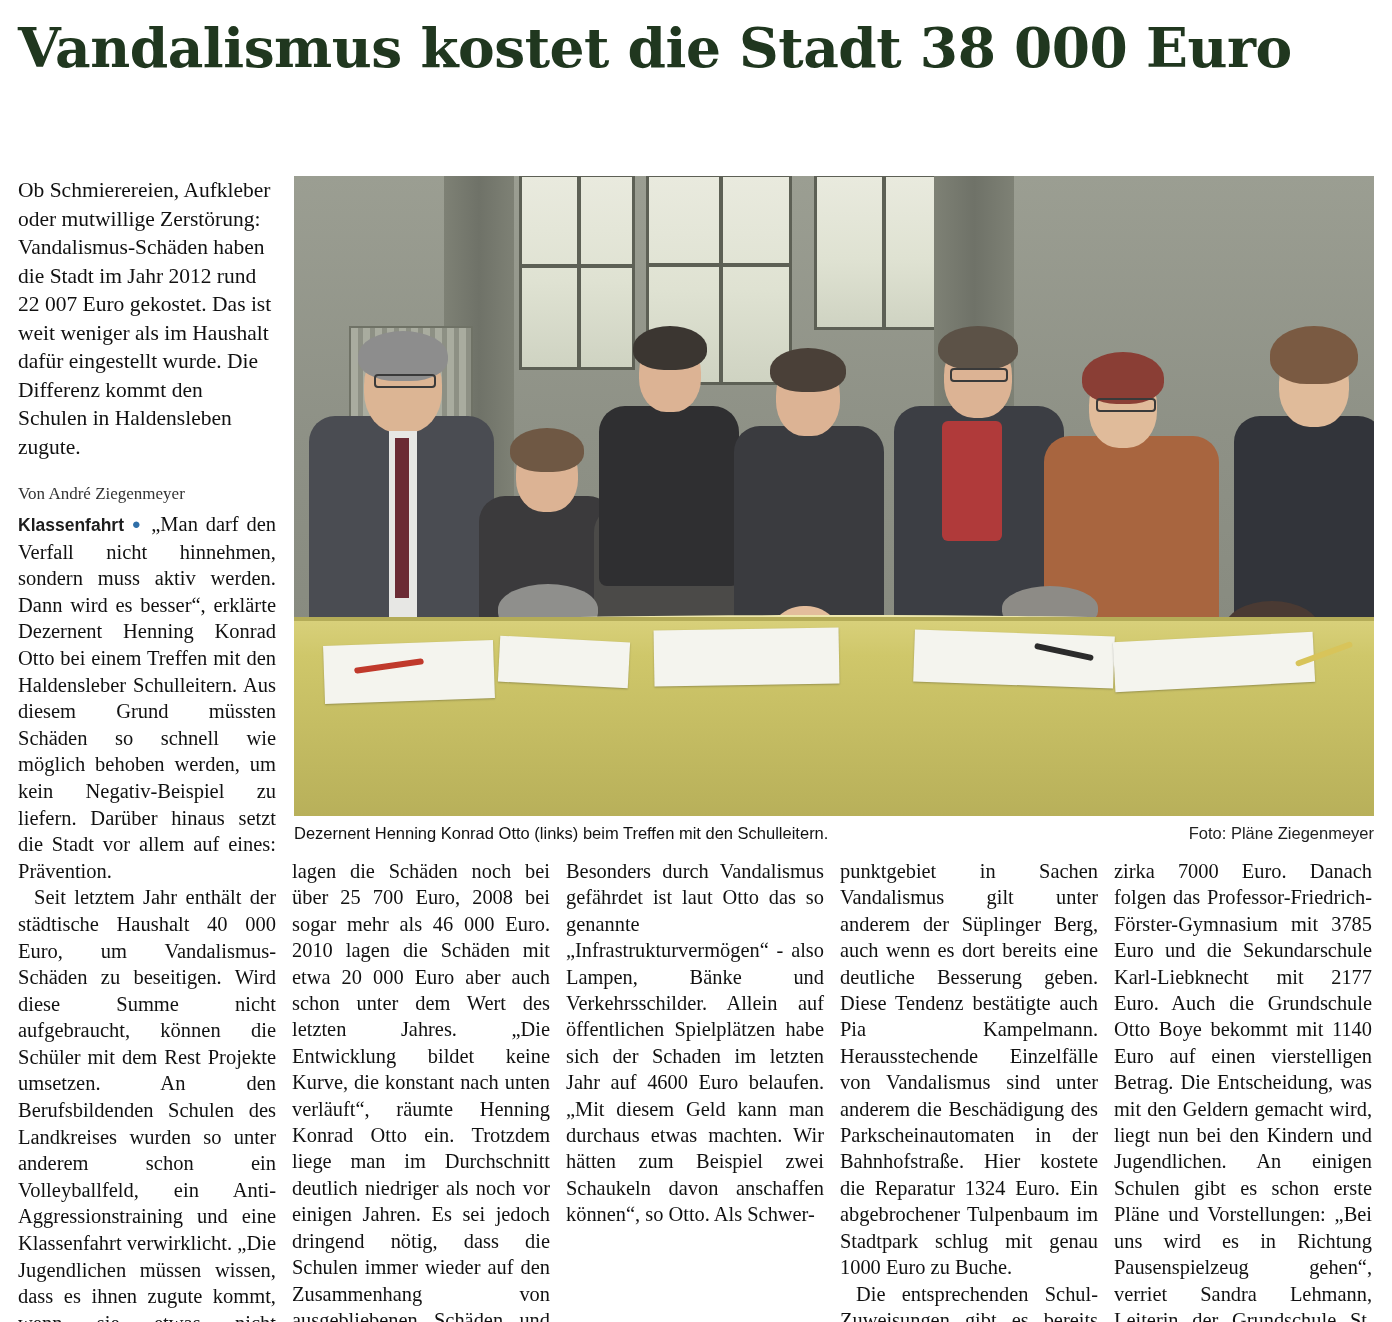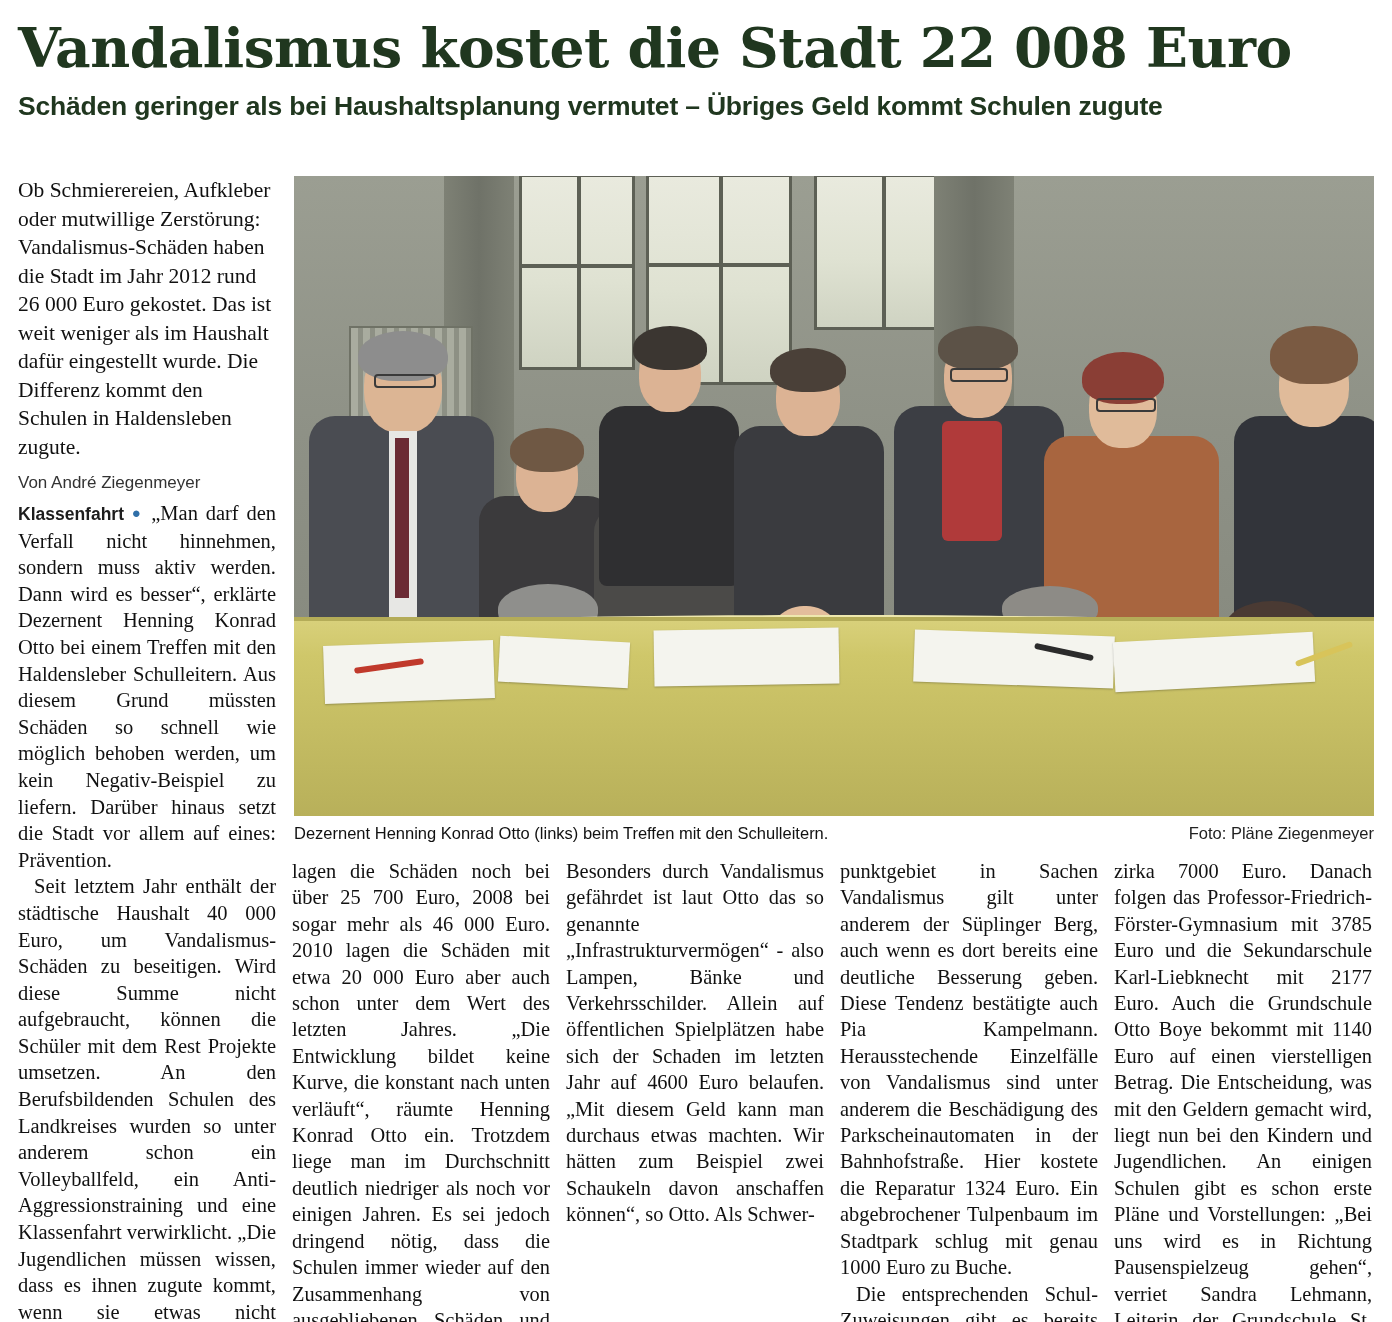--- a/index.html
+++ b/index.html
@@ -61,25 +61,25 @@
     width: 258px;
   }
   .lead-text {
     font-family: "Liberation Serif", serif;
     font-size: 21.5px;
     line-height: 28.5px;
     color: #111;
     text-align: left;
   }
   .byline {
-    font-family: Liberation Sans, sans-serif;
+    font-family: Liberation Serif, serif;
     font-size: 17px;
     line-height: 22px;
     color: #333;
-    margin-top: 11px;
+    margin-top: 22px;
     margin-bottom: 6px;
   }
   .lead-body {
     font-family: "Liberation Serif", serif;
     font-size: 20.5px;
     line-height: 26.6px;
     text-align: justify;
     color: #111;
   }
   .dateline {
@@ -207,27 +207,26 @@
   }
   .glasses {
     position: absolute; height: 10px; border: 2px solid #3a3a3a; border-radius: 4px;
   }
 </style>
 </head>
 <body>
 
 <div class="page">
 
-  <h1 class="headline">Vandalismus kostet die Stadt 22 008 Euro</h1>
-  <h2 class="subhead">Schäden geringer als bei Haushaltsplanung vermutet – Übriges Geld kommt Schulen zugute</h2>
+  <h1 class="headline">Vandalismus kostet die Stadt 38 000 Euro</h1>
 
   <div class="body-area">
 
     <div class="lead-col">
-      <div class="lead-text">Ob Schmierereien, Aufkleber oder mutwillige Zerstörung: Vandalismus-Schäden haben die Stadt im Jahr 2012 rund 26 000 Euro gekostet. Das ist weit weniger als im Haushalt dafür eingestellt wurde. Die Differenz kommt den Schulen in Haldensleben zugute.</div>
+      <div class="lead-text">Ob Schmierereien, Aufkleber oder mutwillige Zerstörung: Vandalismus-Schäden haben die Stadt im Jahr 2012 rund 22 007 Euro gekostet. Das ist weit weniger als im Haushalt dafür eingestellt wurde. Die Differenz kommt den Schulen in Haldensleben zugute.</div>
       <div class="byline">Von André Ziegenmeyer</div>
       <div class="lead-body">
         <span class="dateline">Klassenfahrt</span>
         <span class="bullet">●</span>
         <span>„Man darf den Verfall nicht hinnehmen, sondern muss aktiv werden. Dann wird es besser“, erklärte Dezernent Henning Konrad Otto bei einem Treffen mit den Haldensleber Schulleitern. Aus diesem Grund müssten Schäden so schnell wie möglich behoben werden, um kein Negativ-Beispiel zu liefern. Darüber hinaus setzt die Stadt vor allem auf eines: Prävention.</span>
       </div>
       <div class="lead-body" style="text-indent:16px;">
         <span>Seit letztem Jahr enthält der städtische Haushalt 40 000 Euro, um Vandalismus-Schäden zu beseitigen. Wird diese Summe nicht aufgebraucht, können die Schüler mit dem Rest Projekte umsetzen. An den Berufsbildenden Schulen des Landkreises wurden so unter anderem schon ein Volleyballfeld, ein Anti-Aggressionstraining und eine Klassenfahrt verwirklicht. „Die Jugendlichen müssen wissen, dass es ihnen zugute kommt, wenn sie etwas nicht zerstören“, erklärt Henning Konrad Otto die Idee hinter dem Konzept. Und offenbar geht der Plan auf: 2012 fielen 22 000 Euro an Schäden an, das bedeutet für die Schulen Zuwendungen in Höhe von 18 000 Euro. 2011</span>
       </div>
     </div>

